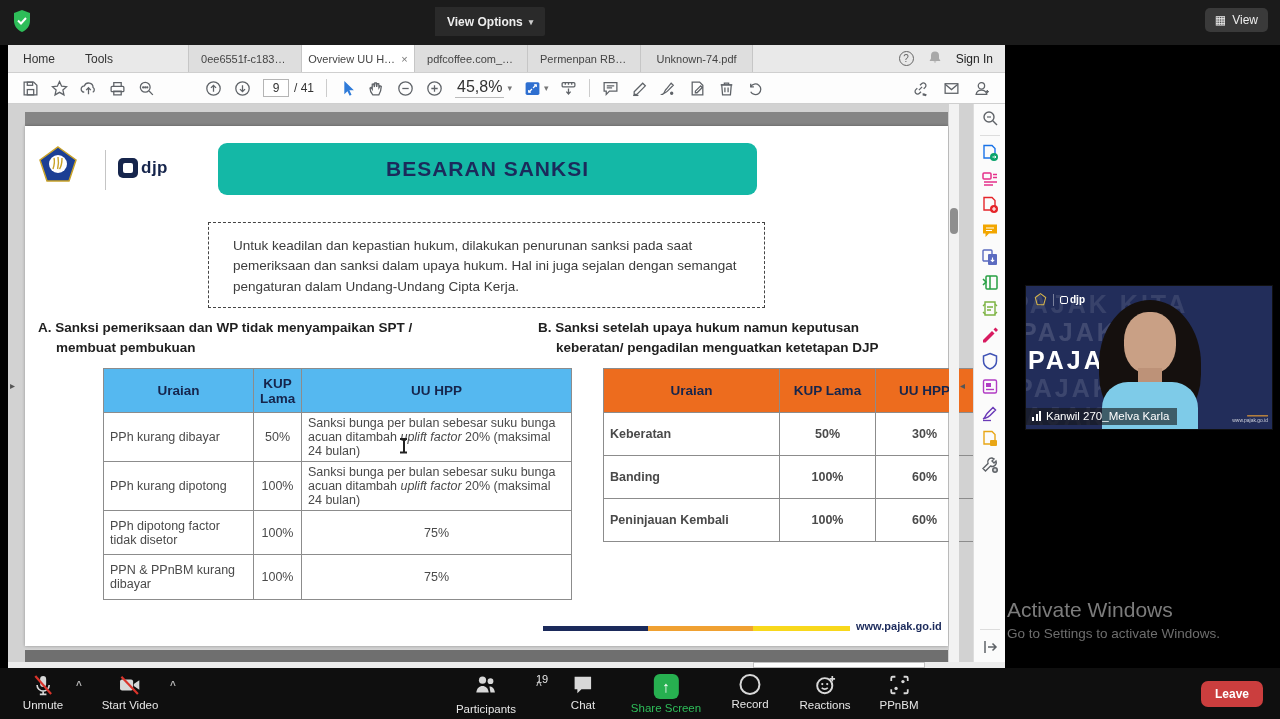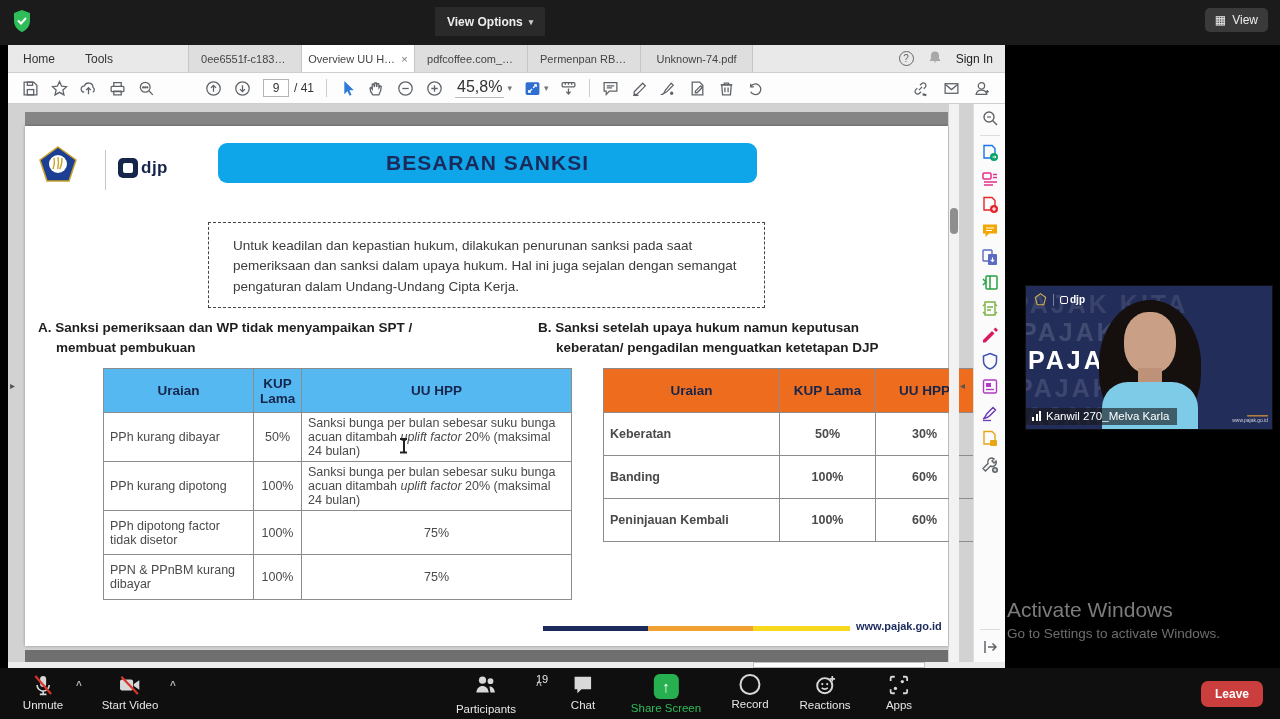--- a/index.html
+++ b/index.html
@@ -45,21 +45,21 @@
   .hthumb { position:absolute; left:745px; width:172px; top:0; height:6px; background:#fff; border:1px solid #c2c2c2; }
   .panel-handle { position:absolute; font-size:10px; color:#555; cursor:pointer; }
 
   
   .km-logo { position:absolute; left:13px; top:20px; }
   .logo-div { position:absolute; left:80px; top:24px; width:1px; height:40px; background:#c5c5c5; }
   .djp-logo { position:absolute; left:93px; top:32px; display:flex; align-items:center; gap:3px; }
   .djp-sq { width:20px; height:20px; background:#16254c; border-radius:5px; display:flex; align-items:center; justify-content:center; }
   .djp-sq i { width:10px; height:10px; background:#fff; border-radius:2px; display:block; }
   .djp-txt { font-size:17px; font-weight:bold; color:#16254c; letter-spacing:.5px; }
-  .hdr { position:absolute; left:193px; top:17px; width:539px; height:40px; background:#0ea5e9; border-radius:9px; display:flex; align-items:center; justify-content:center; font-size:21px; font-weight:bold; color:#1b2a5b; letter-spacing:1px; }
+  .hdr { position:absolute; left:193px; top:17px; width:539px; height:52px; background:#14b8a6; border-radius:9px; display:flex; align-items:center; justify-content:center; font-size:21px; font-weight:bold; color:#1b2a5b; letter-spacing:1px; }
   .note-box { position:absolute; left:183px; top:96px; width:557px; height:86px; border:1.5px dashed #444; padding:13px 24px; font-size:13.5px; color:#3c3c3c; line-height:1.5; font-weight:500; }
   .sec-head { position:absolute; font-size:13.5px; font-weight:bold; color:#1f1f1f; line-height:1.5; }
   .sec-a { left:13px; top:192px; width:480px; }
   .sec-b { left:513px; top:192px; width:400px; }
   .sec-head .l2 { padding-left:18px; }
   table.sanksi { border-collapse:collapse; position:absolute; table-layout:fixed;margin-left:48px; }
   table.sanksi th, table.sanksi td { border:1px solid #8c8c8c; font-size:12.5px; color:#4a4a4a; padding:3px 6px; }
   table.sanksi th { font-size:13.5px; font-weight:bold; color:#16254c; }
   .tbl-a { left:30px; top:242px; width:469px; }
   .tbl-a th { background:#55b8f0; height:44px; }
@@ -624,17 +624,17 @@
       </svg>
     <span class="zlbl">Reactions</span>
   </div>
 
   <div class="zitem" style="left:899px">
     <svg width="22" height="22" viewBox="0 0 16 16">
         <path d="M5 2H3a1 1 0 00-1 1v2M11 14h2a1 1 0 001-1v-2M2 11v2a1 1 0 001 1h2M14 5V3a1 1 0 00-1-1h-2" stroke="#d8d8d8" stroke-width="1.3" fill="none"></path>
         <circle cx="10.5" cy="5.5" r="1.2" fill="#d8d8d8"></circle>
         <circle cx="5.5" cy="10.5" r="1.2" fill="#d8d8d8"></circle>
       </svg>
-    <span class="zlbl">Apps</span>
+    <span class="zlbl">PPnBM</span>
   </div>
 
   <div class="leave-btn">Leave</div>
 </div>
 
 </body></html>

